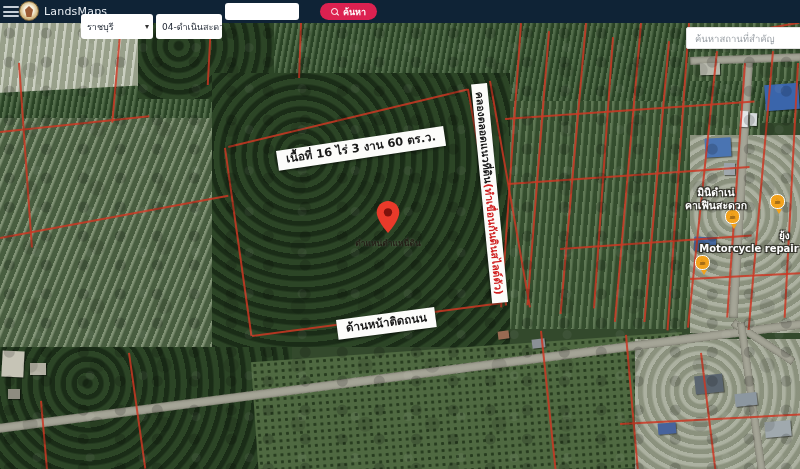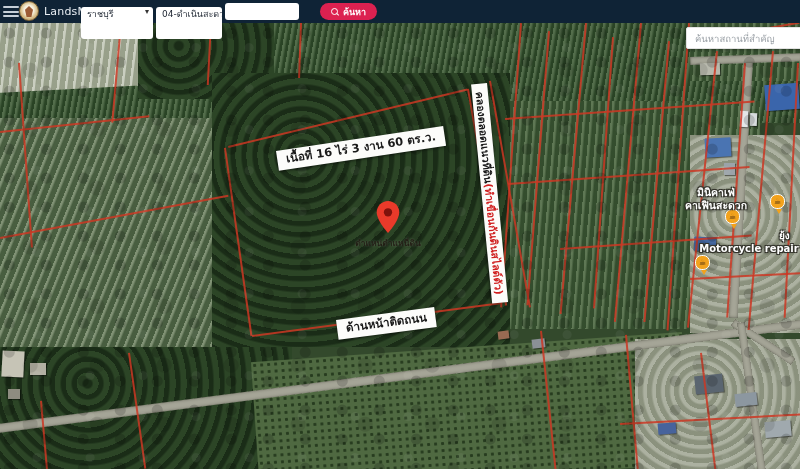--- a/index.html
+++ b/index.html
@@ -9,22 +9,22 @@
   
   .navbar{position:absolute;left:0;top:0;width:800px;height:23px;background:#0f2336;z-index:20;}
   .burger{position:absolute;left:3px;top:6px;width:16px;height:11px;cursor:pointer;}
   .burger span{display:block;height:2px;background:#c6cfd8;margin-bottom:2.5px;border-radius:1px;}
   .logo{position:absolute;left:19px;top:1px;width:20px;height:20px;border-radius:50%;
         background:radial-gradient(circle at 50% 45%,#f7f0dd 0 35%,#d9c08c 60%,#a8854e 100%);
         border:1px solid #7c6236;}
   .logo i{position:absolute;left:5px;top:4px;width:8px;height:11px;background:#9c5b35;
         clip-path:polygon(50% 0,100% 35%,80% 100%,20% 100%,0 35%);}
   .brand{position:absolute;left:44px;top:5px;color:#e9eef4;font-size:11px;letter-spacing:.2px;}
-  .nvsel{position:absolute;top:7px;height:32px;background:#fff;border-radius:3px;font-size:9px;color:#1c2430;
-        display:flex;padding:0 4px 0 6px;cursor:pointer;white-space:nowrap;overflow:hidden;}
+  .nvsel{position:absolute;top:14px;height:25px;background:#fff;border-radius:3px;font-size:9px;color:#1c2430;
+        display:flex;align-items:center;padding:0 4px 0 6px;cursor:pointer;white-space:nowrap;overflow:hidden;}
   .nvsel .chev{margin-left:auto;padding-left:4px;font-size:8px;color:#333;}
   .sel1{left:81px;width:72px;}
   .sel2{left:156px;width:66px;}
   .nvin{position:absolute;left:225px;top:3px;width:74px;height:17px;border:none;border-radius:3px;background:#fff;
         font-size:9px;padding:0 5px;outline:none;}
   .nvbtn{position:absolute;left:320px;top:3px;width:57px;height:17px;border:none;border-radius:9px;background:#dc2150;
         color:#fff;font-size:9px;font-weight:bold;display:flex;align-items:center;justify-content:center;gap:4px;cursor:pointer;}
   .mag{position:relative;width:8px;height:8px;display:inline-block;}
   .mag:before{content:"";position:absolute;left:0;top:0;width:5px;height:5px;border:1.4px solid #fff;border-radius:50%;}
   .mag:after{content:"";position:absolute;left:5.6px;top:5.6px;width:3px;height:1.4px;background:#fff;transform:rotate(45deg);transform-origin:0 0;}
@@ -189,21 +189,21 @@
       <span>☕</span>
     </div>
     <div class="poi-pin" style="left:770px;top:171px;">
       <span>☕</span>
     </div>
     <div class="poi-pin" style="left:695px;top:232px;">
       <span>☕</span>
     </div>
 
     <div class="poi-label" style="left:666px;top:163px;width:100px;">
-      <span style="display:block;">มินิคาเฟ่</span>
+      <span style="display:block;">มินิดำเน่</span>
       <span style="display:block;">คาเฟินสะดวก</span>
     </div>
     <div class="poi-label" style="left:695px;top:220px;width:108px;font-size:10px;">Motorcycle repair</div>
     <div class="poi-label" style="left:779px;top:207px;width:40px;text-align:left;font-size:10px;">ยุ้ง</div>
 
     <input class="place-search" placeholder="ค้นหาสถานที่สำคัญ" style="">
   </div>
 </div>
 
 </body></html>

